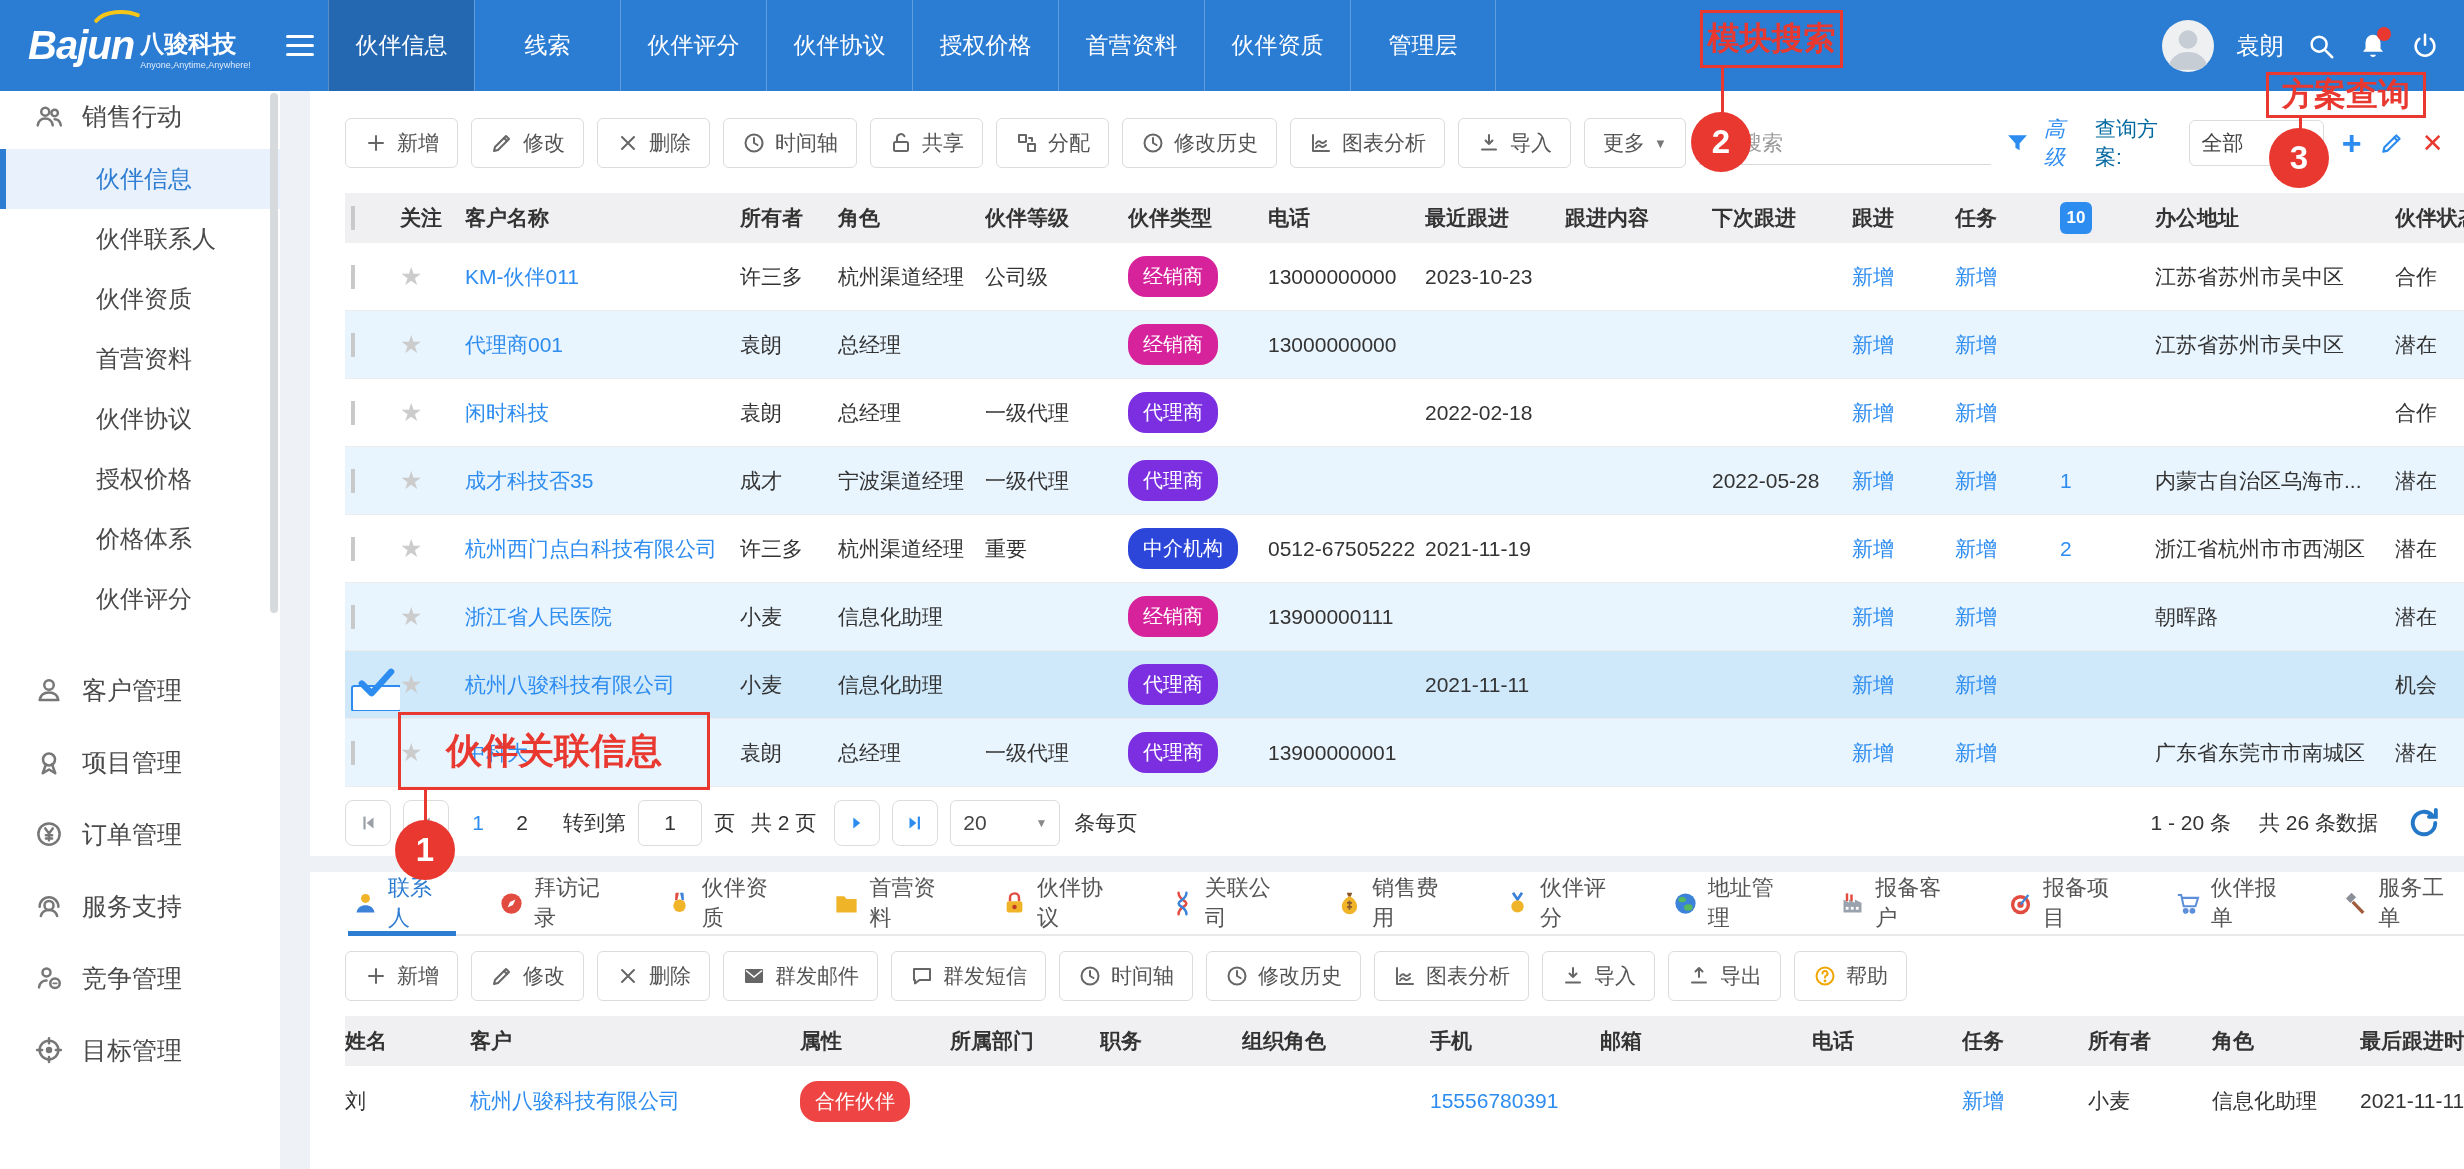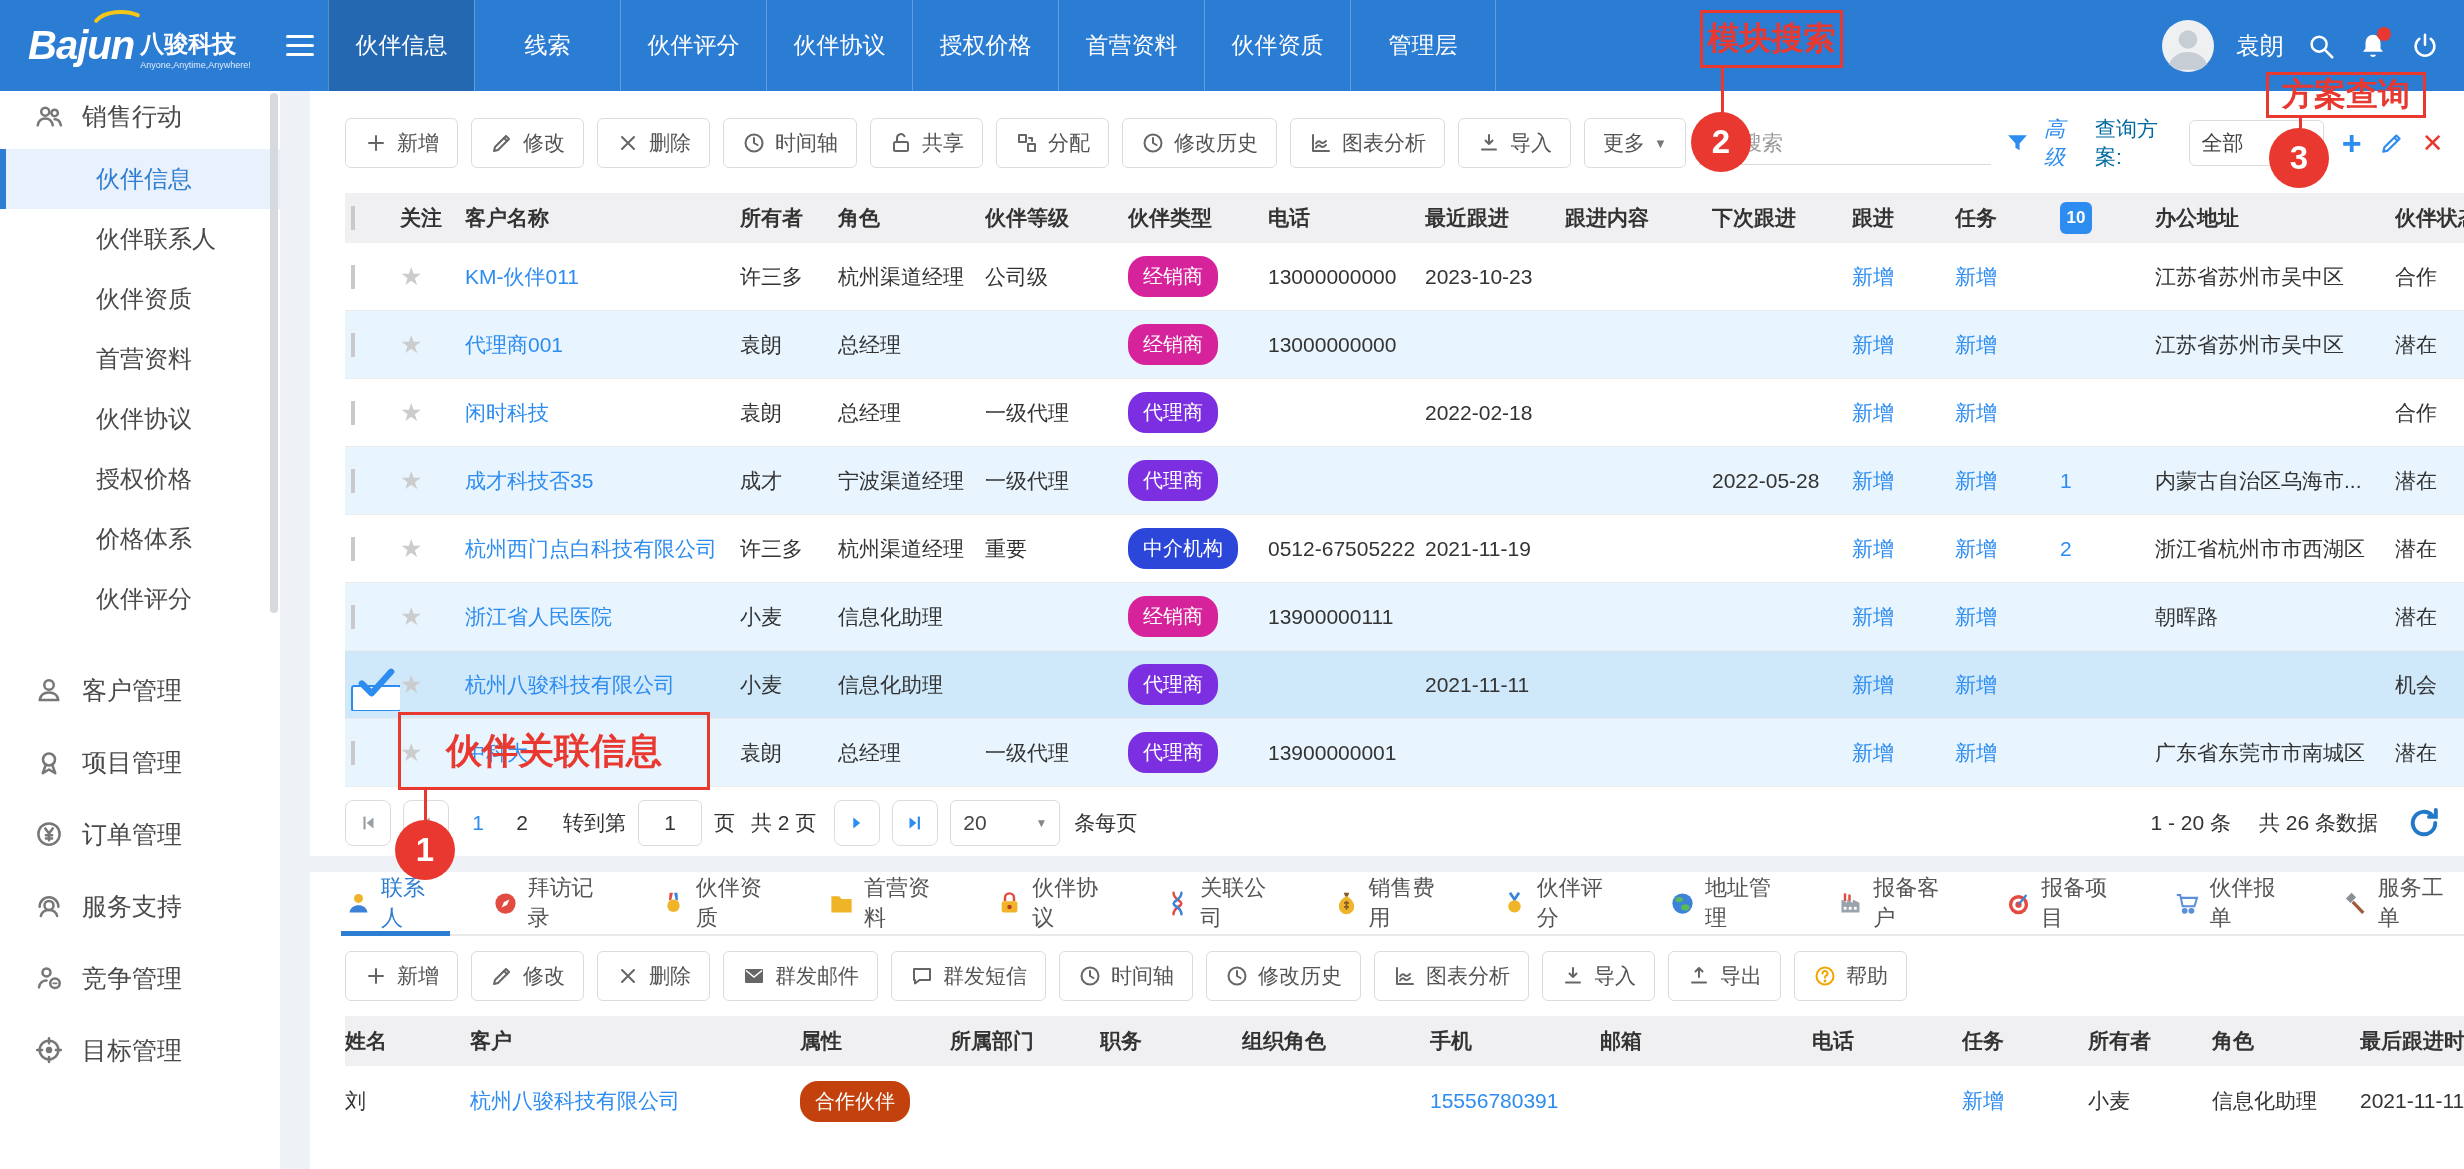--- a/index.html
+++ b/index.html
@@ -88,21 +88,21 @@
   .pg-btn { width:46px; height:46px; border:1px solid #dcdcdc; border-radius:8px; display:inline-flex; align-items:center;
     justify-content:center; margin-right:12px; cursor:pointer; background:#fff; }
   .pg-btn .ic { width:22px; height:22px; }
   .pg-num { width:34px; text-align:center; margin-right:10px; cursor:pointer; }
   .pg-num.cur { color:#2d8cf0; }
   .goto-input { width:64px; height:46px; border:1px solid #dcdcdc; border-radius:6px; text-align:center; font-size:21px; color:#333; margin:0 12px; outline:none; }
   .pager-right { margin-left:auto; display:flex; align-items:center; gap:28px; }
   .refresh-ic { width:36px; height:36px; cursor:pointer; display:inline-flex; }
 
   
-  .tabs { position:absolute; left:35px; right:0; top:0; height:64px; display:flex; align-items:center; gap:46px;
+  .tabs { position:absolute; left:42px; right:0; top:0; height:64px; display:flex; align-items:center; gap:46px;
     border-bottom:2px solid #e9e9e9; }
   .tab { display:inline-flex; align-items:center; gap:9px; font-size:22px; color:#555; cursor:pointer; position:relative; height:100%; }
   .tab .ic { width:27px; height:27px; }
   .tab.active { color:#2d7dd2; }
   .tab.active::after { content:""; position:absolute; left:-4px; right:-4px; bottom:-2px; height:5px; background:#2d7dd2; }
 
   .toolbar-row2 { position:absolute; left:35px; top:78px; height:52px; display:flex; align-items:center; }
 
   
   .cgrid { display:grid; grid-template-columns:125px 330px 150px 150px 142px 188px 170px 212px 150px 126px 124px 148px 160px; }
@@ -854,21 +854,21 @@
       <div class="cell">邮箱</div>
       <div class="cell">电话</div>
       <div class="cell">任务</div>
       <div class="cell">所有者</div>
       <div class="cell">角色</div>
       <div class="cell">最后跟进时间</div>
     </div>
   <div class="cgrid crow" id="c-row">
       <div class="cell"><span>刘</span></div>
       <div class="cell"><a class="lk">杭州八骏科技有限公司</a></div>
-      <div class="cell"><span class="pill" style="background:#c2410c">合作伙伴</span></div>
+      <div class="cell"><span class="pill" style="background:#ef4444">合作伙伴</span></div>
       <div class="cell"><span></span></div>
       <div class="cell"><span></span></div>
       <div class="cell"><span></span></div>
       <div class="cell"><a class="lk">15556780391</a></div>
       <div class="cell"><span></span></div>
       <div class="cell"><span></span></div>
       <div class="cell"><a class="lk">新增</a></div>
       <div class="cell"><span>小麦</span></div>
       <div class="cell"><span>信息化助理</span></div>
       <div class="cell"><span>2021-11-11 14:</span></div>

